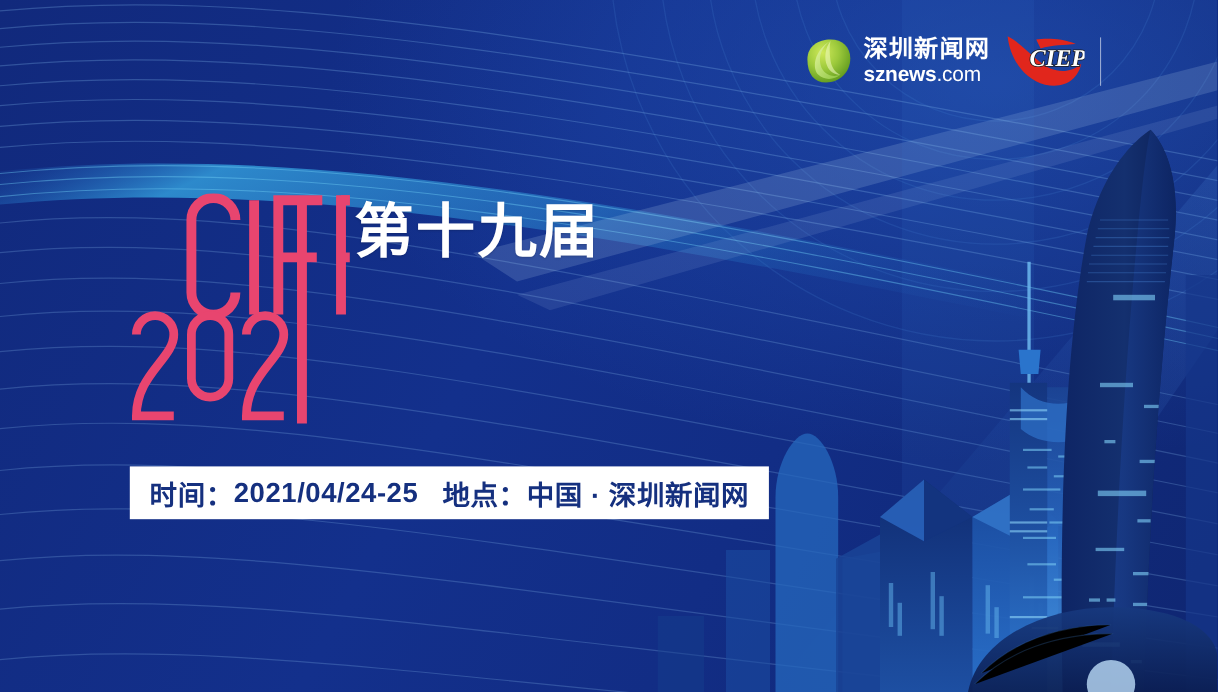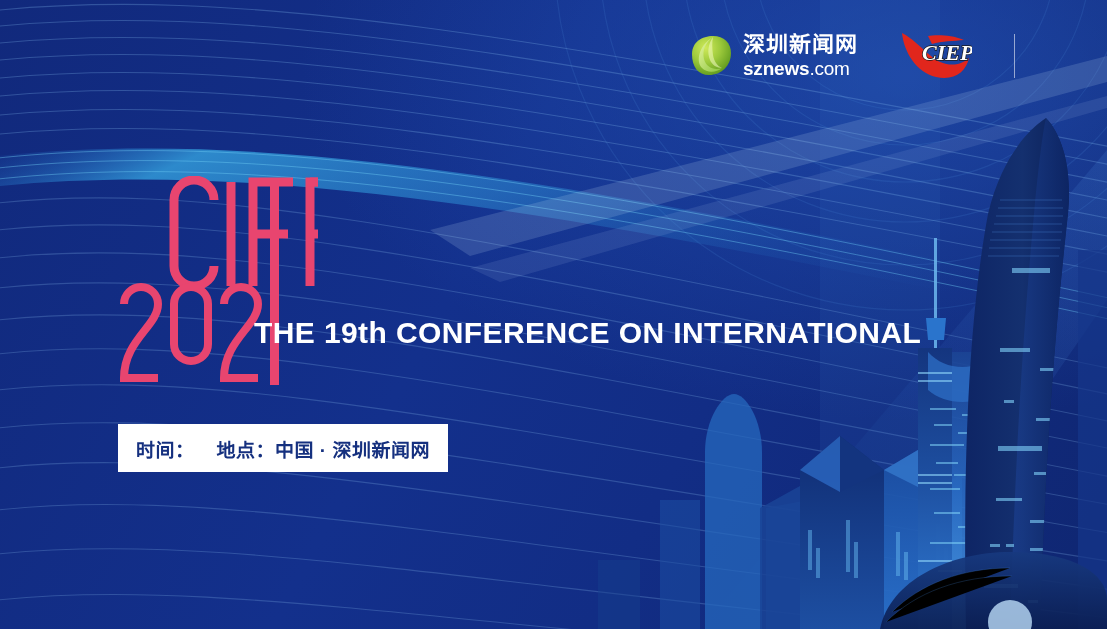--- a/index.html
+++ b/index.html
@@ -77,37 +77,37 @@
   #info-bar {
     position: absolute;
     left: 118px;
     top: 424px;
     height: 48px;
     background: #ffffff;
     color: #15307f;
     display: flex;
     align-items: center;
     padding: 0 18px;
-    font-size: 19px;
+    font-size: 25px;
     font-weight: 700;
     letter-spacing: .5px;
     white-space: nowrap;
     box-sizing: border-box;
   }
   #info-bar .gap { display: inline-block; width: 22px; }
 
   
   #logo-row {
     position: absolute;
-    right: 90px;
+    right: 104px;
     top: 28px;
     height: 56px;
     display: flex;
     align-items: center;
-    gap: 40px;
+    gap: 12px;
   }
   .logo-unit { display: flex; align-items: center; }
 
   #sznews-logo { gap: 9px; }
   #sznews-text {
     display: flex;
     flex-direction: column;
     justify-content: center;
     line-height: 1;
   }
@@ -403,28 +403,29 @@
         <path d="M56,128 a17,17 0 0 1 34,0 l0,40 a17,17 0 0 1 -34,0 Z"></path>
         <path d="M106,128 a17,17 0 0 1 34,0 c0,22 -34,36 -34,74 l34,0"></path>
       </g>
 
       <rect x="152" y="4" width="9" height="205" fill="#e8456f"></rect>
 
       <path d="M192,6 L212,6 a26,26 0 0 1 0,52 L192,58" fill="none" stroke="#e8456f" stroke-width="9"></path>
     </svg>
 
     <div id="headline-zh">
+      <span class="ln">第十九届</span>
     </div>
 
     <div id="headline-en">
-      <span class="ln">THE 19th CONFERENCE ON INTERNATIONAL</span>
     </div>
 
     <div id="info-bar">
       <span>时间：</span>
+      <span>2021/04/24-25</span>
       <span class="gap"></span>
       <span>地点：</span>
       <span>中国 · 深圳新闻网</span>
     </div>
 
     <div id="logo-row">
 
       <div class="logo-unit" id="sznews-logo">
         <svg width="46" height="44" viewBox="0 0 46 44">
           <defs>

